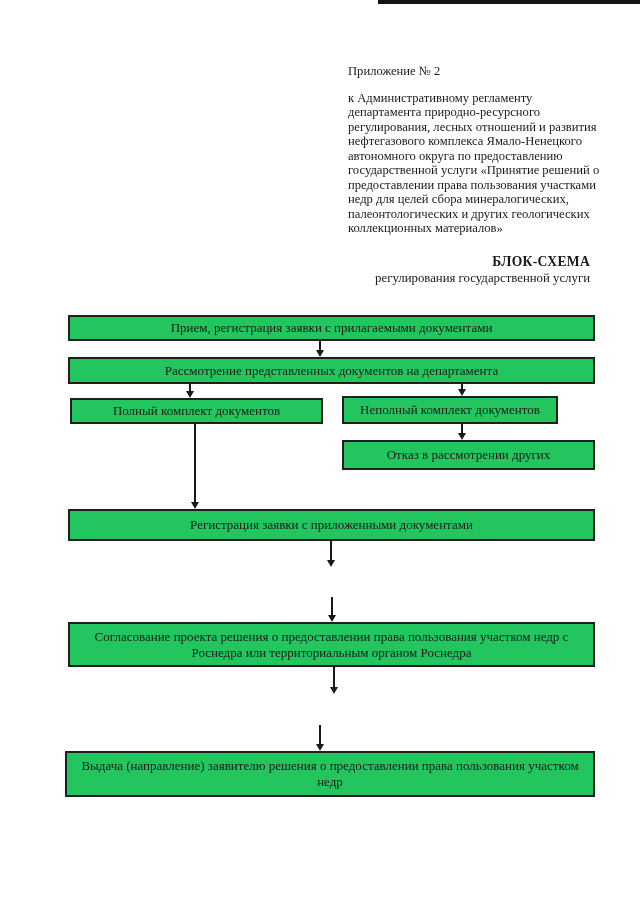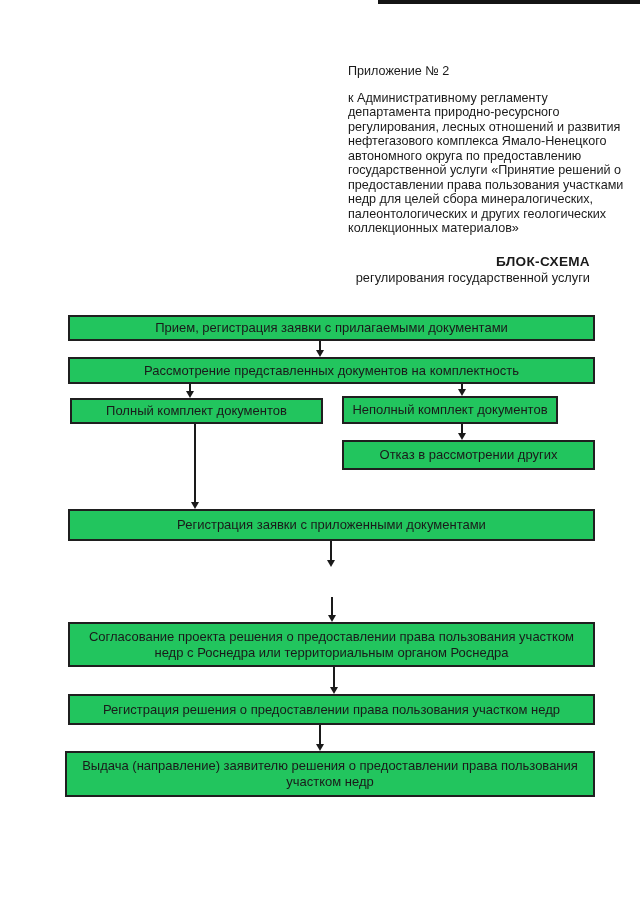--- a/index.html
+++ b/index.html
@@ -2,21 +2,21 @@
 <html><head>
 <meta charset="utf-8">
 <style>
   html, body { margin: 0; padding: 0; background: #e8e8e8; }
   .page {
     position: relative;
     width: 640px;
     height: 905px;
     margin: 0 auto;
     background: #ffffff;
-    font-family: Liberation Sans, sans-serif;
+    font-family: Liberation Serif, serif;
     color: #1a1a1a;
     overflow: hidden;
   }
   
   .scan-artifact {
     position: absolute;
     left: 378px; top: 0;
     width: 262px; height: 4px;
     background: #141414;
   }
@@ -95,21 +95,21 @@
 
   <div class="title-block">
     <div class="title-main">БЛОК-СХЕМА</div>
     <div class="title-sub">регулирования государственной услуги</div>
   </div>
 
   <div class="fbox" style="left:68px; top:315px; width:527px; height:26px;">Прием, регистрация заявки с прилагаемыми документами</div>
 
   <div class="varrow" style="left:319px; top:341px; height:14px;"></div>
 
-  <div class="fbox" style="left:68px; top:357px; width:527px; height:27px;">Рассмотрение представленных документов на комплектность</div>
+  <div class="fbox" style="left:68px; top:357px; width:527px; height:27px;">Рассмотрение представленных документов на департамента</div>
 
   <div class="varrow" style="left:189px; top:384px; height:12px;"></div>
   <div class="varrow" style="left:461px; top:384px; height:10px;"></div>
 
   <div class="fbox" style="left:70px; top:398px; width:253px; height:26px;">Полный комплект документов</div>
 
   <div class="fbox" style="left:342px; top:396px; width:216px; height:28px;">Неполный комплект документов</div>
 
   <div class="varrow" style="left:461px; top:424px; height:14px;"></div>
 
@@ -121,19 +121,18 @@
 
   <div class="varrow" style="left:330px; top:541px; height:24px;"></div>
 
 
   <div class="varrow" style="left:331px; top:597px; height:23px;"></div>
 
   <div class="fbox" style="left:68px; top:622px; width:527px; height:45px;">Согласование проекта решения о предоставлении права пользования участком недр с Роснедра или территориальным органом Роснедра</div>
 
   <div class="varrow" style="left:333px; top:667px; height:25px;"></div>
 
-  <div class="fbox" style="left:68px; top:694px; width:527px; height:31px;">Регистрация решения о предоставлении права пользования участком недр</div>
 
   <div class="varrow" style="left:319px; top:725px; height:24px;"></div>
 
   <div class="fbox" style="left:65px; top:751px; width:530px; height:46px;">Выдача (направление) заявителю решения о предоставлении права пользования участком недр</div>
 
 </div>
 
 </body></html>

